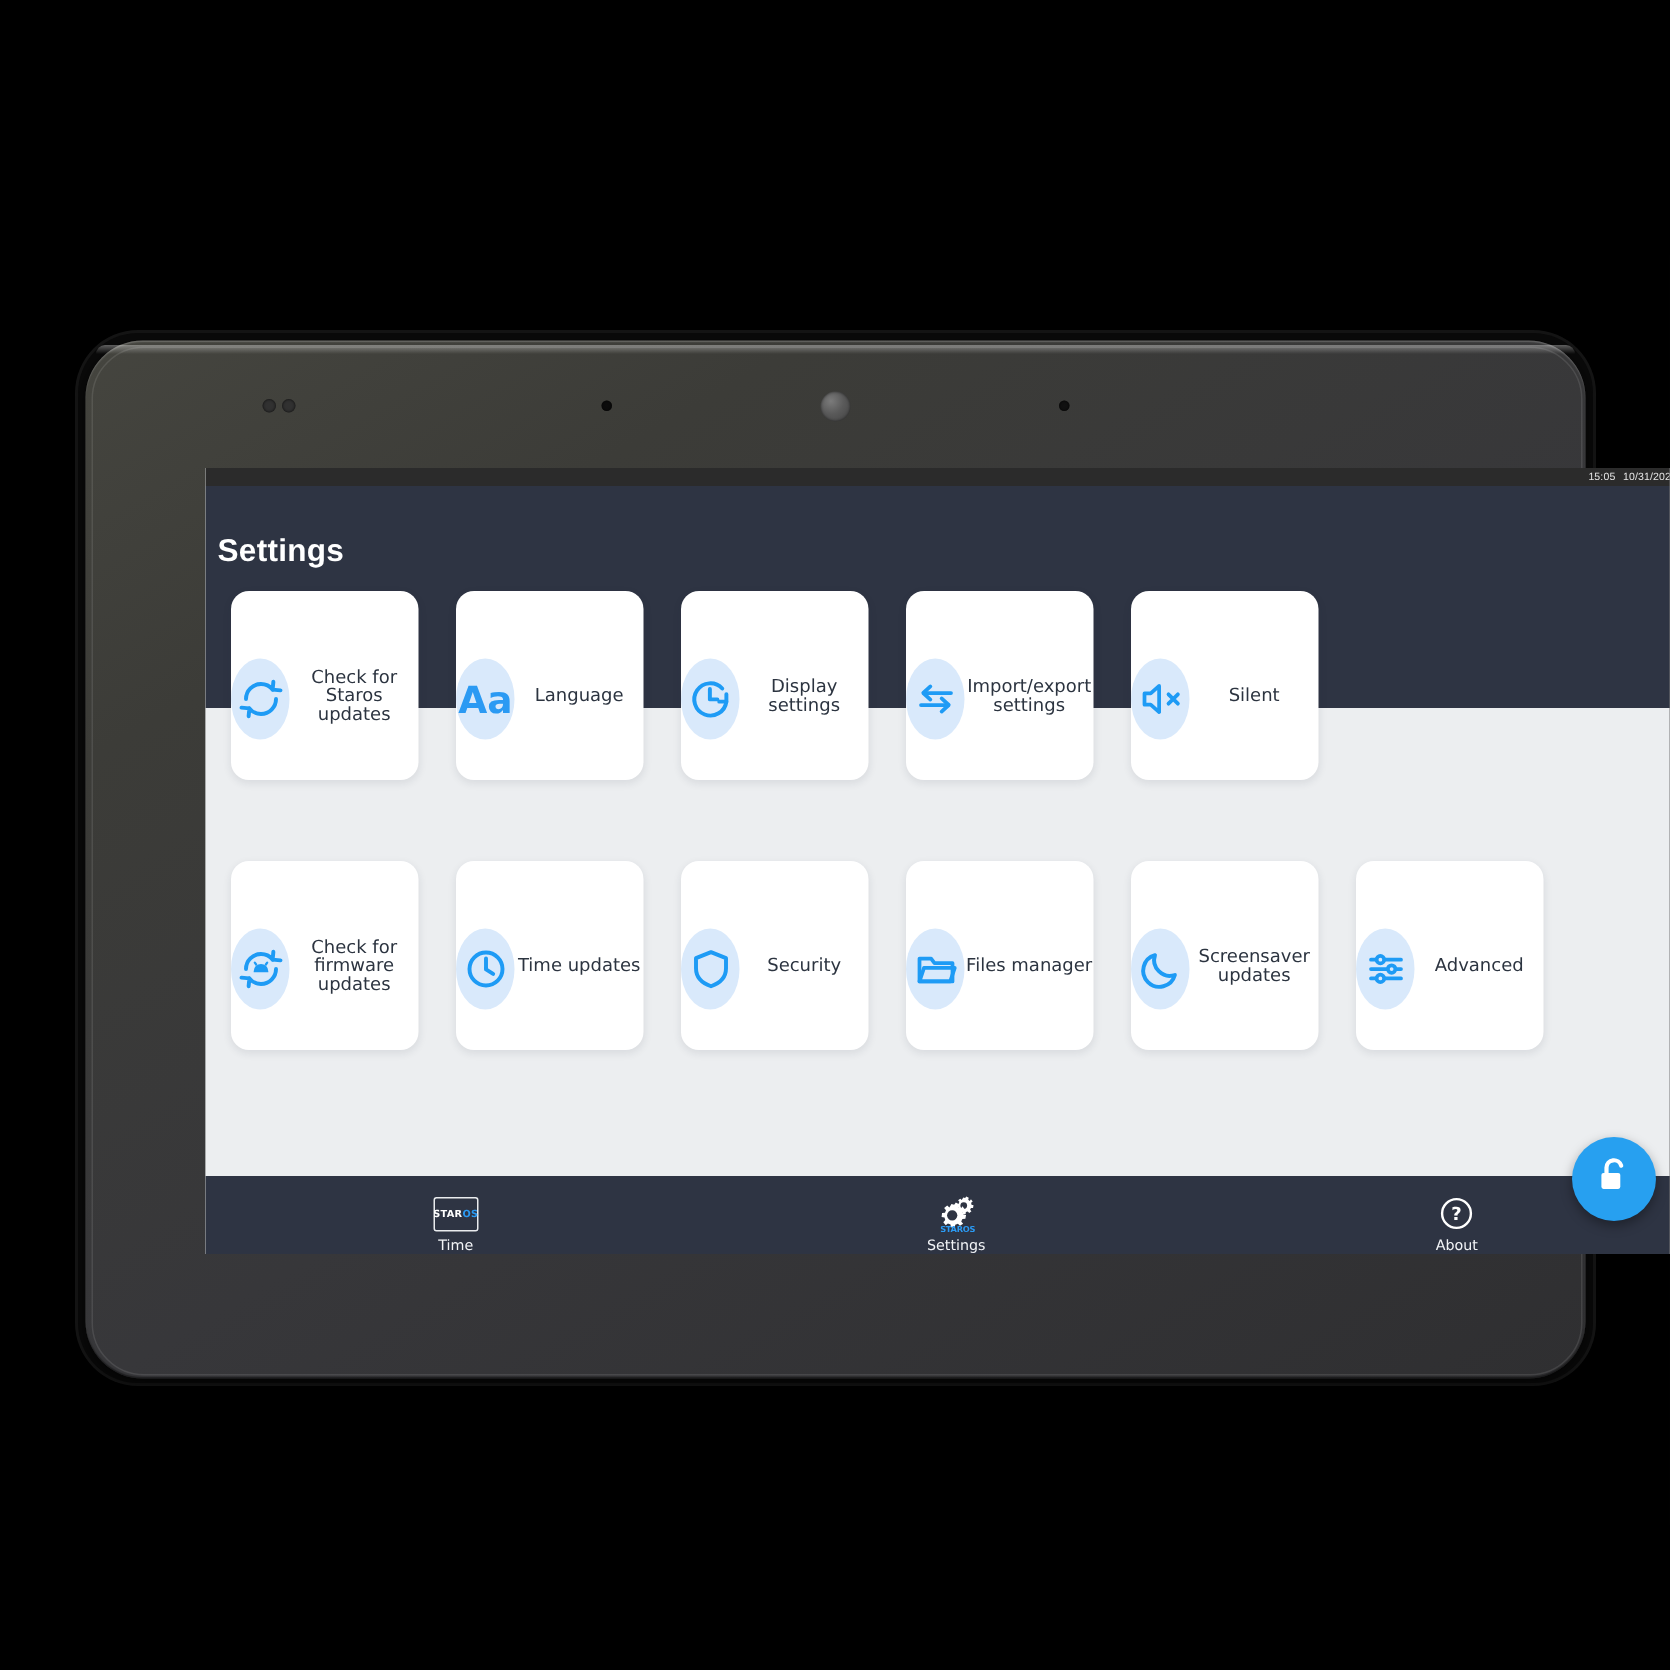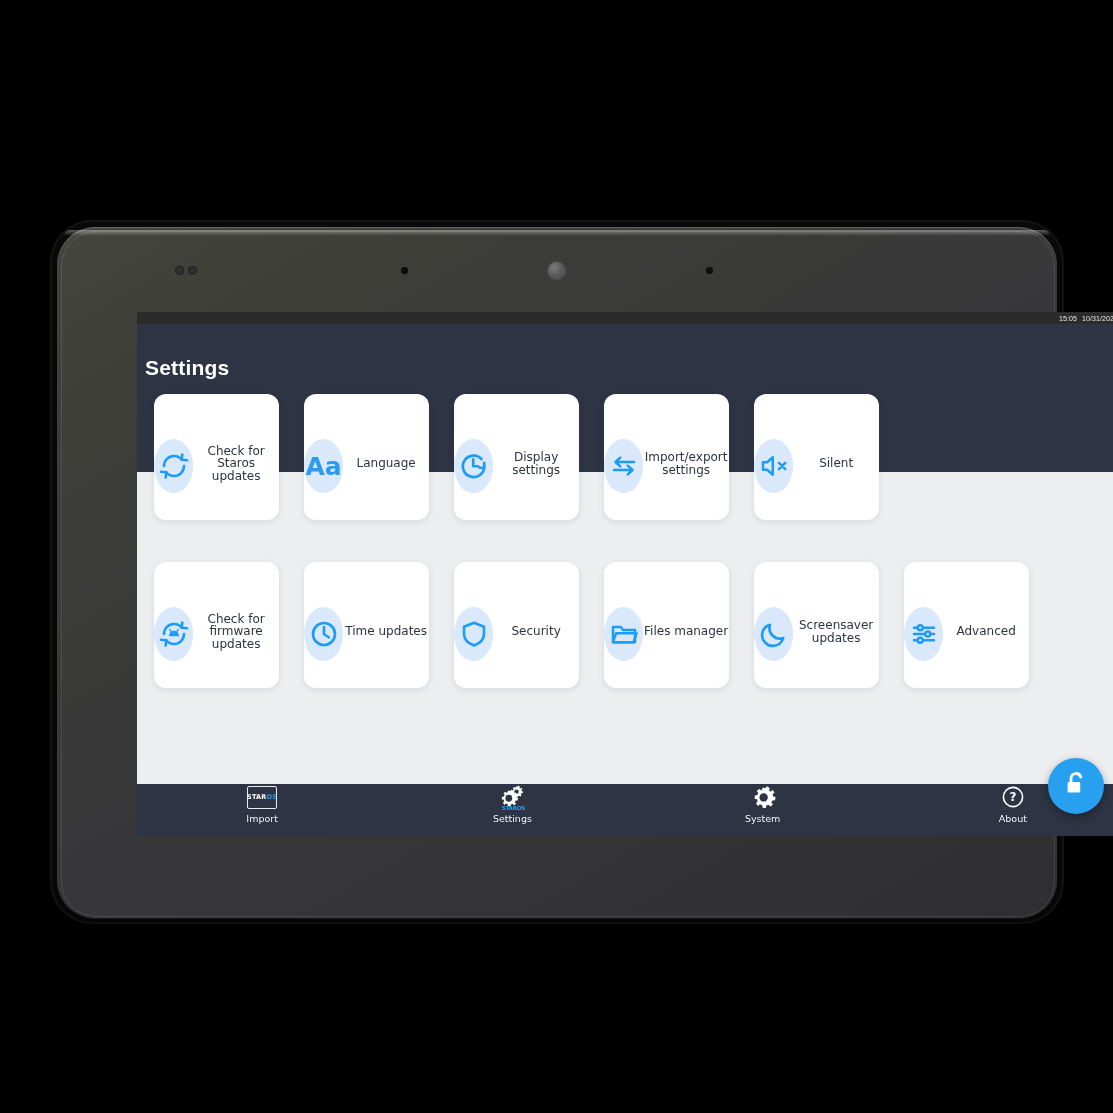--- a/index.html
+++ b/index.html
@@ -143,21 +143,21 @@
     width: 100%;
     height: 400px;
   }
   .tile-row {
     position: absolute;
     left: 17px;
     display: flex;
     gap: 25px;
   }
   .row1 { top: 0px; }
-  .row2 { top: 168px; }
+  .row2 { top: 180px; }
 
   .tile {
     position: relative;
     width: 125px;
     height: 126px;
     background: #ffffff;
     border-radius: 12px;
     box-shadow: 0 2px 6px rgba(30,40,60,0.10);
     display: flex;
     flex-direction: row;
@@ -204,21 +204,21 @@
     background: #2e3443;
     display: flex;
     align-items: center;
   }
   .nav-item {
     flex: 1 1 0;
     height: 100%;
     display: flex;
     flex-direction: column;
     align-items: center;
-    justify-content: flex-start;
+    justify-content: flex-end;
     color: #f2f4f7;
     font-size: 9.5px;
     font-family: "DejaVu Sans", sans-serif;
   }
   .nav-icon {
     height: 26px;
     display: flex;
     align-items: center;
     justify-content: center;
     margin-bottom: 3px;
@@ -432,51 +432,40 @@
 
     <div class="bottom-nav">
 
       <div class="nav-item">
         <div class="nav-icon">
           <div class="modes-box">
             <span class="modes-star">STAR</span>
               <span class="modes-os">OS</span>
           </div>
         </div>
-        <div class="nav-label">Import</div>
+        <div class="nav-label">Time</div>
       </div>
 
       <div class="nav-item">
         <div class="nav-icon">
           <svg width="28" height="24" viewBox="0 0 30 26" fill="#ffffff">
             <g transform="translate(19.5,7) scale(0.62)">
               <path d="M0,-9 L2.2,-8.4 L3.6,-10.2 L6.4,-8.6 L5.8,-6.3 L7.6,-4.9 L9,-7 L11,-4.4 L9.2,-2.8 L9.6,-0.5 L12,0 L11.4,3.2 L9,3.3 L8,5.4 L9.6,7.2 L7,9 L5.3,7.3 L3.1,8 L2.8,10.4 L-0.4,10.2 L-0.8,7.9 L-2.9,7 L-4.7,8.6 L-6.7,6 L-5.1,4.3 L-5.7,2.1 L-8.1,1.7 L-7.7,-1.5 L-5.3,-1.8 L-4.5,-3.9 L-6,-5.7 L-3.5,-7.6 L-1.7,-6.1 Z"></path>
               <circle cx="0.6" cy="0.4" r="3.9" fill="#2e3443"></circle>
             </g>
             <g transform="translate(11,14) scale(0.88)">
               <path d="M0,-9 L2.2,-8.4 L3.6,-10.2 L6.4,-8.6 L5.8,-6.3 L7.6,-4.9 L9,-7 L11,-4.4 L9.2,-2.8 L9.6,-0.5 L12,0 L11.4,3.2 L9,3.3 L8,5.4 L9.6,7.2 L7,9 L5.3,7.3 L3.1,8 L2.8,10.4 L-0.4,10.2 L-0.8,7.9 L-2.9,7 L-4.7,8.6 L-6.7,6 L-5.1,4.3 L-5.7,2.1 L-8.1,1.7 L-7.7,-1.5 L-5.3,-1.8 L-4.5,-3.9 L-6,-5.7 L-3.5,-7.6 L-1.7,-6.1 Z"></path>
               <circle cx="0.6" cy="0.4" r="4.2" fill="#2e3443"></circle>
             </g>
           </svg>
           <span class="gear-staros">STAROS</span>
         </div>
         <div class="nav-label">Settings</div>
       </div>
 
-      <div class="nav-item">
-        <div class="nav-icon">
-          <svg width="26" height="26" viewBox="0 0 26 26" fill="#ffffff">
-            <g transform="translate(13,13) scale(1.05)">
-              <path d="M0,-9 L2.2,-8.4 L3.6,-10.2 L6.4,-8.6 L5.8,-6.3 L7.6,-4.9 L9,-7 L11,-4.4 L9.2,-2.8 L9.6,-0.5 L12,0 L11.4,3.2 L9,3.3 L8,5.4 L9.6,7.2 L7,9 L5.3,7.3 L3.1,8 L2.8,10.4 L-0.4,10.2 L-0.8,7.9 L-2.9,7 L-4.7,8.6 L-6.7,6 L-5.1,4.3 L-5.7,2.1 L-8.1,1.7 L-7.7,-1.5 L-5.3,-1.8 L-4.5,-3.9 L-6,-5.7 L-3.5,-7.6 L-1.7,-6.1 Z"></path>
-              <circle cx="0.6" cy="0.4" r="4" fill="#2e3443"></circle>
-            </g>
-          </svg>
-        </div>
-        <div class="nav-label">System</div>
-      </div>
 
       <div class="nav-item">
         <div class="nav-icon">
           <svg width="24" height="24" viewBox="0 0 24 24" fill="none" stroke="#ffffff" stroke-width="1.6">
             <circle cx="12" cy="12" r="9.6"></circle>
             <text x="12" y="16.4" text-anchor="middle" font-size="12" font-family="DejaVu Sans, sans-serif" fill="#ffffff" stroke="none" font-weight="bold">?</text>
           </svg>
         </div>
         <div class="nav-label">About</div>
       </div>

